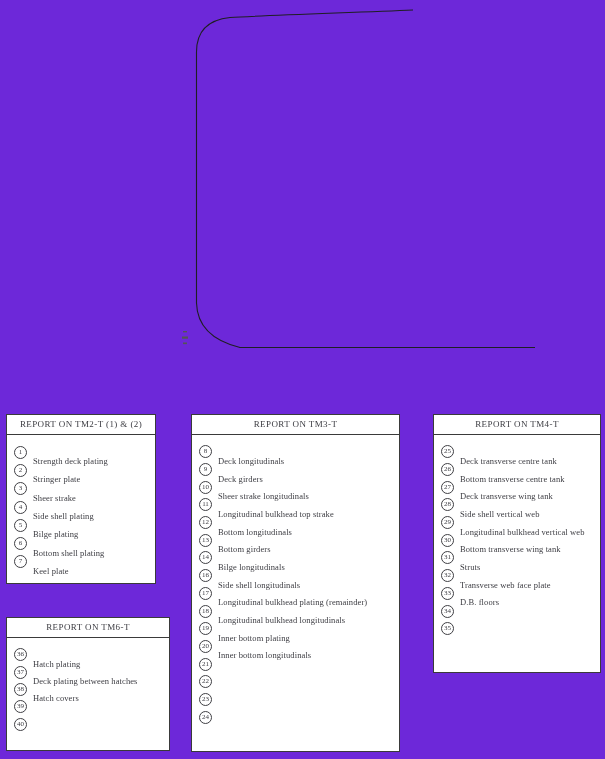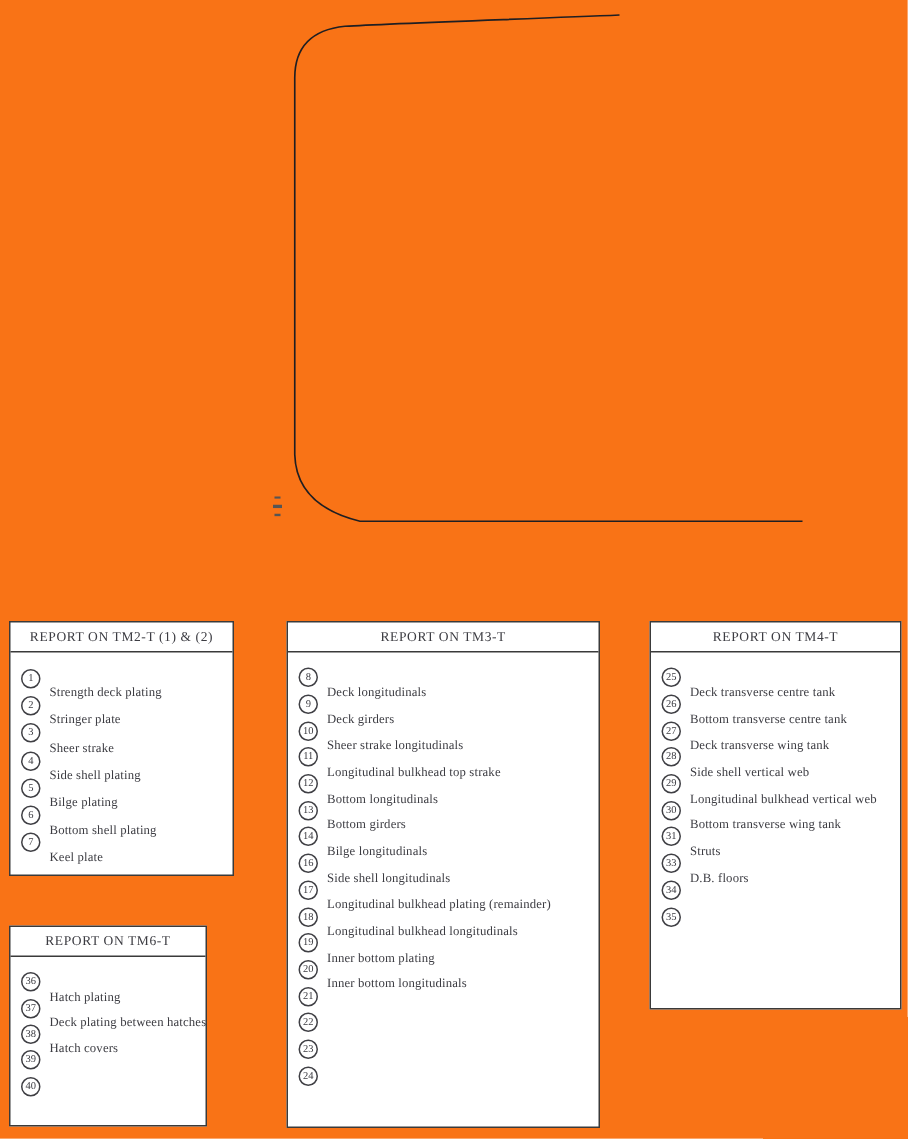--- a/index.html
+++ b/index.html
@@ -5,21 +5,21 @@
   html,body{margin:0;padding:0;}
   body{
     width:605px;height:759px;
     background:#ffffff;
     font-family:"Liberation Serif", serif;
     position:relative;
     overflow:hidden;
     color:#35353a;
   }
   *{box-sizing:border-box;}
-  .page{position:relative;width:605px;height:759px;background:#f97316;}
+  .page{position:relative;width:605px;height:759px;background:#6d28d9;}
 
   svg.hull{position:absolute;left:0;top:0;}
 
   .report-box{
     position:absolute;
     border:1px solid #3a3a3a;
     background:#fff;
   }
   .box-title{
     height:20px;
@@ -58,21 +58,21 @@
     color:#3c3c42;
     white-space:nowrap;
     letter-spacing:0.1px;
     margin-top:18px;
   }
 
   
   .box-tm2t{left:6px;top:414px;width:150px;height:170px;}
   .box-tm3t{left:191px;top:414px;width:209px;height:338px;}
   .box-tm4t{left:433px;top:414px;width:168px;height:259px;}
-  .box-tm6t{left:6px;top:617px;width:132px;height:134px;}
+  .box-tm6t{left:6px;top:617px;width:164px;height:134px;}
 </style>
 </head>
 <body>
 
 <div class="page">
 
   <svg class="hull" width="605" height="400" viewBox="0 0 605 400">
     <path d="M 413 10
              C 355 12.5, 262 15.5, 230 17.5
              Q 196.5 21, 196.5 52
@@ -215,20 +215,24 @@
         </div>
         <div class="item">
           <span class="circle">30</span>
           <span class="label">Bottom transverse wing tank</span>
         </div>
         <div class="item">
           <span class="circle">31</span>
           <span class="label">Struts</span>
         </div>
         <div class="item">
+          <span class="circle">32</span>
+          <span class="label">Transverse web face plate</span>
+        </div>
+        <div class="item">
           <span class="circle">33</span>
           <span class="label">D.B. floors</span>
         </div>
         <div class="item">
           <span class="circle">34</span>
           <span class="label"></span>
         </div>
         <div class="item">
           <span class="circle">35</span>
           <span class="label"></span>

